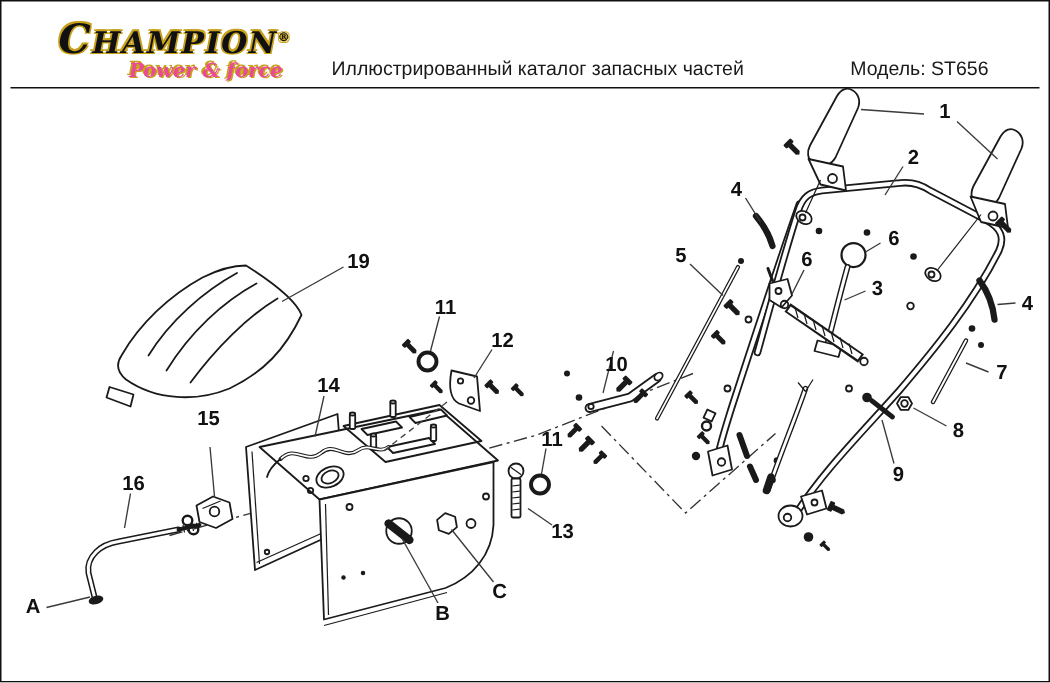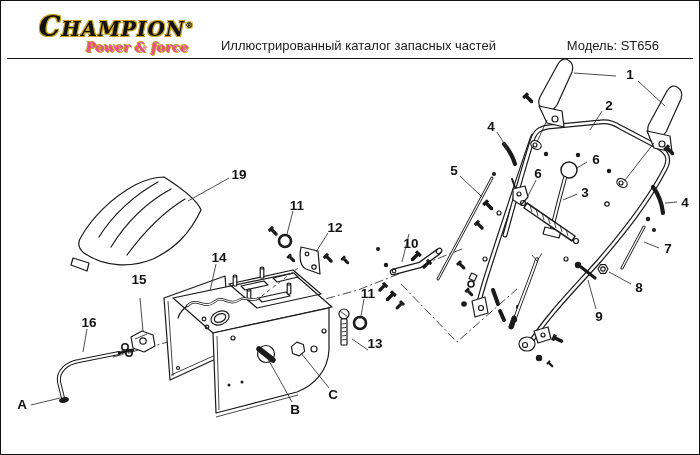--- a/index.html
+++ b/index.html
@@ -345,19 +345,19 @@
         <div class="callout" style="left: 638px; top: 286px;">8</div>
         <div class="callout" style="left: 598px; top: 315px;">9</div>
         <div class="callout" style="left: 238px; top: 173px;">19</div>
         <div class="callout" style="left: 296px; top: 204px;">11</div>
         <div class="callout" style="left: 334px; top: 226px;">12</div>
         <div class="callout" style="left: 410px; top: 226px; margin-top: 16px;">10</div>
         <div class="callout" style="left: 218px; top: 256px;">14</div>
         <div class="callout" style="left: 138px; top: 278px;">15</div>
         <div class="callout" style="left: 367px; top: 292px;">11</div>
         <div class="callout" style="left: 88px; top: 321px;">16</div>
-        <div class="callout" style="left: 374px; top: 342px;">13</div>
+        <div class="callout" style="left: 374px; top: 353px;">13</div>
         <div class="callout" style="left: 21px; top: 403px;">A</div>
         <div class="callout" style="left: 294px; top: 408px;">B</div>
         <div class="callout" style="left: 332px; top: 393px;">C</div>
       </div>
   </div>
 </div>
 
 </body></html>

